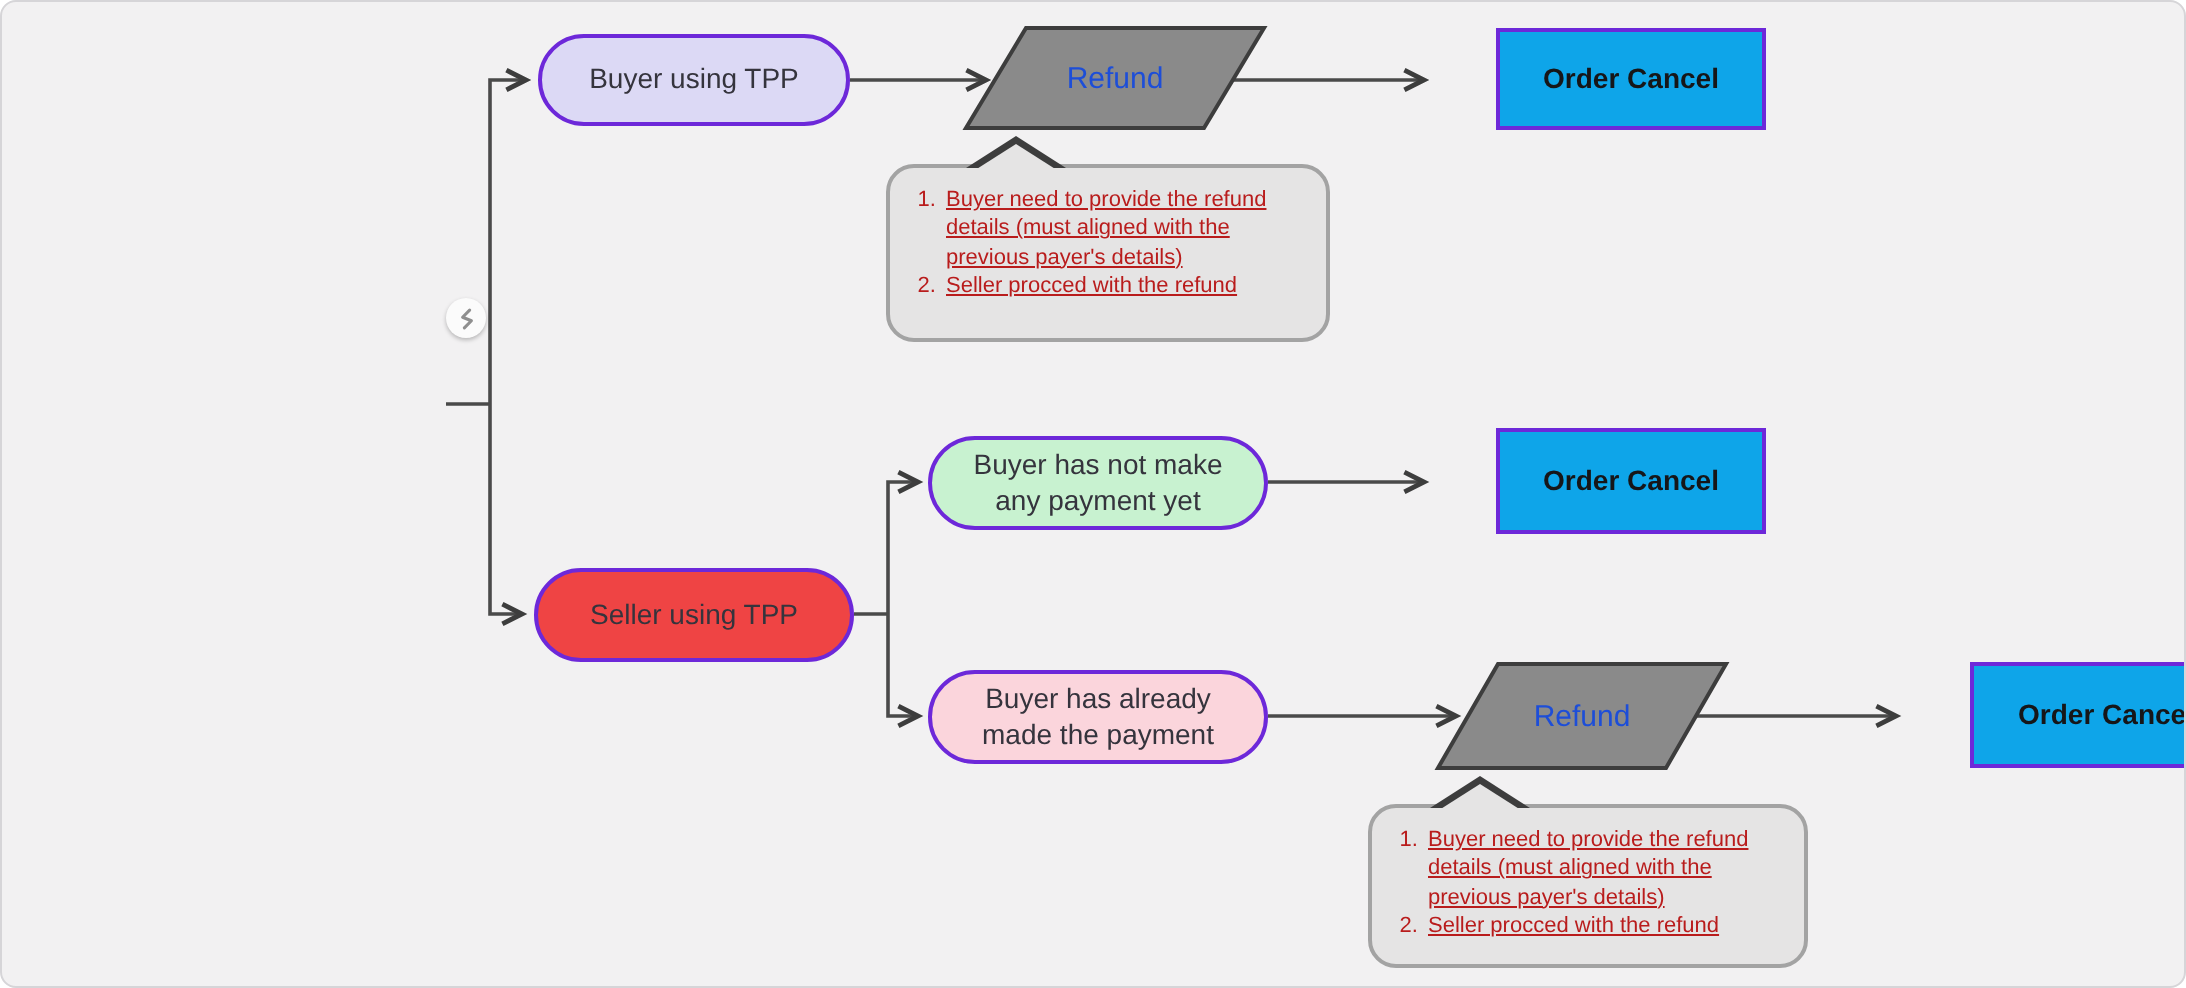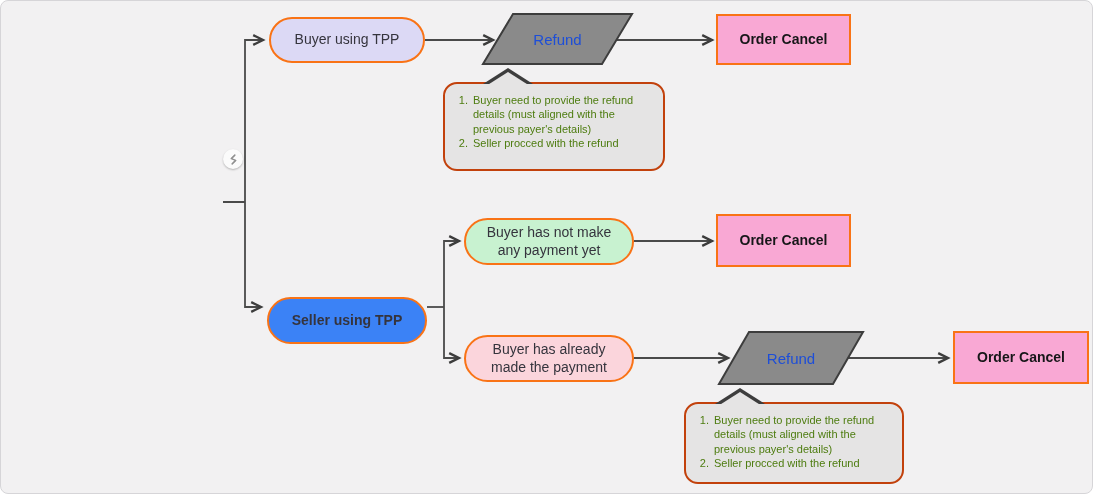--- a/index.html
+++ b/index.html
@@ -2,48 +2,48 @@
 <html><head>
 <meta charset="utf-8">
 <style>
   html,body{margin:0;padding:0;background:#ffffff;font-family:"Liberation Sans",sans-serif;}
   .canvas{
     position:relative;width:1093px;height:494px;background:#f2f1f2;
     border:1px solid #d6d5d8;border-radius:8px;box-sizing:border-box;overflow:hidden;
   }
   .wires{position:absolute;left:0;top:0;width:1093px;height:494px;}
   .node{
-    position:absolute;box-sizing:border-box;border:2px solid #f97316;
+    position:absolute;box-sizing:border-box;border:2px solid #6d28d9;
     display:flex;align-items:center;justify-content:center;text-align:center;
     font-size:14px;color:#35343d;line-height:1.25;
   }
   .stadium{border-radius:26px;}
   .node .lbl{max-width:140px;}
   .root{
     left:8px;top:170px;width:214px;height:63px;background:#ffffff;
     font-size:17px;font-weight:600;color:#1e1e20;
   }
   .root .lbl{max-width:196px;}
   .buyer-tpp{left:268px;top:16px;width:156px;height:46px;background:#dcd9f5;font-weight:500;}
-  .seller-tpp{left:266px;top:296px;width:160px;height:47px;background:#3b82f6;font-weight:700;}
+  .seller-tpp{left:266px;top:283px;width:160px;height:47px;background:#ef4444;font-weight:400;}
   .no-payment{left:463px;top:217px;width:170px;height:47px;background:#c8f2d0;font-weight:500;}
   .paid{left:463px;top:334px;width:170px;height:47px;background:#fbd5dc;font-weight:500;}
-  .oc{background:#f9a8d4;font-weight:600;color:#161618;}
+  .oc{background:#0ea5e9;font-weight:600;color:#161618;margin-left:32px;}
   .oc1{left:715px;top:13px;width:135px;height:51px;}
   .oc2{left:715px;top:213px;width:135px;height:53px;}
   .oc3{left:952px;top:330px;width:136px;height:53px;}
   .para-label{
     position:absolute;display:flex;align-items:center;justify-content:center;
     color:#1d4ed8;font-size:15px;font-weight:500;pointer-events:none;
   }
   .para-label.p1{left:482px;top:13px;width:149px;height:50px;}
   .para-label.p2{left:718px;top:331px;width:144px;height:52px;}
   .note{
     position:absolute;box-sizing:border-box;background:#e5e4e4;
-    border:2px solid #c2410c;border-radius:14px;color:#4d7c0f;
+    border:2px solid #a3a3a3;border-radius:14px;color:#b91c1c;text-decoration:underline;
   }
   .note1{left:442px;top:81px;width:222px;height:89px;}
   .note2{left:683px;top:401px;width:220px;height:82px;}
   .note ol{margin:9px 6px 6px 0;padding-left:26px;font-size:11px;line-height:1.3;}
   .note li{margin:0;padding-left:2px;}
   .tip-border,.tip-fill{position:absolute;width:0;height:0;}
   .tip-border{top:-16px;border-left:25px solid transparent;border-right:25px solid transparent;border-bottom:16px solid #3d3d3d;}
   .tip-fill{top:-12px;border-left:22px solid transparent;border-right:22px solid transparent;border-bottom:14px solid #e5e4e4;}
   .note1 .tip-border{left:38px;} .note1 .tip-fill{left:41px;}
   .note2 .tip-border{left:29px;} .note2 .tip-fill{left:32px;}

